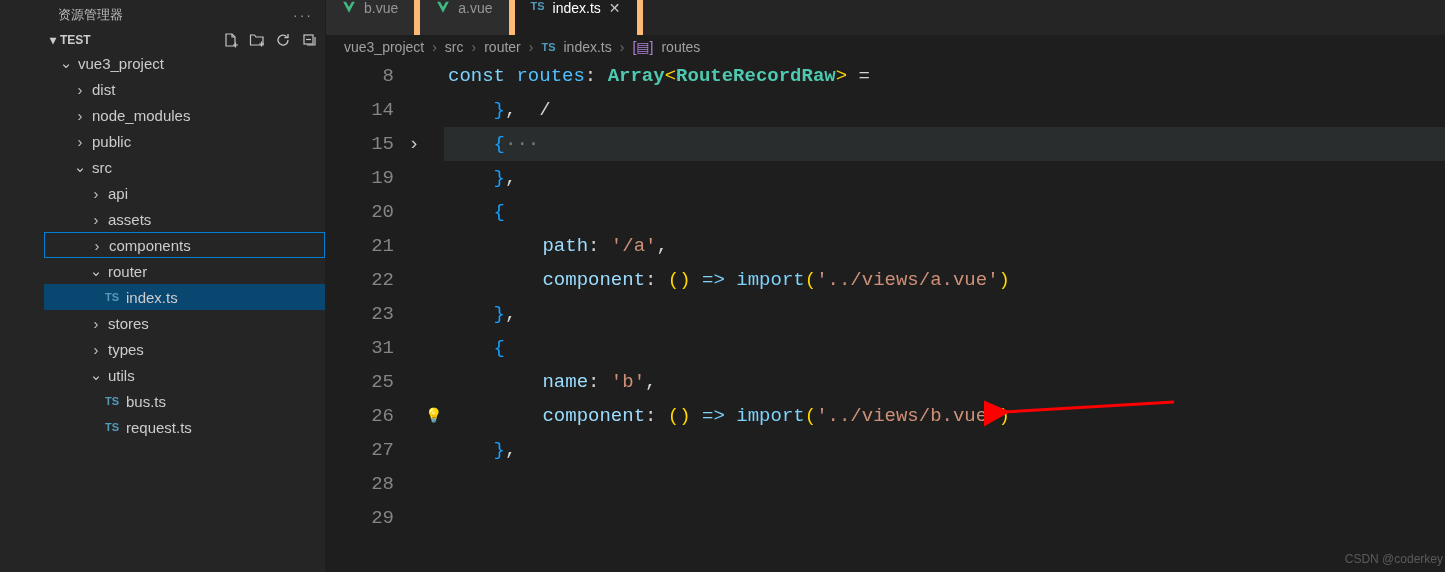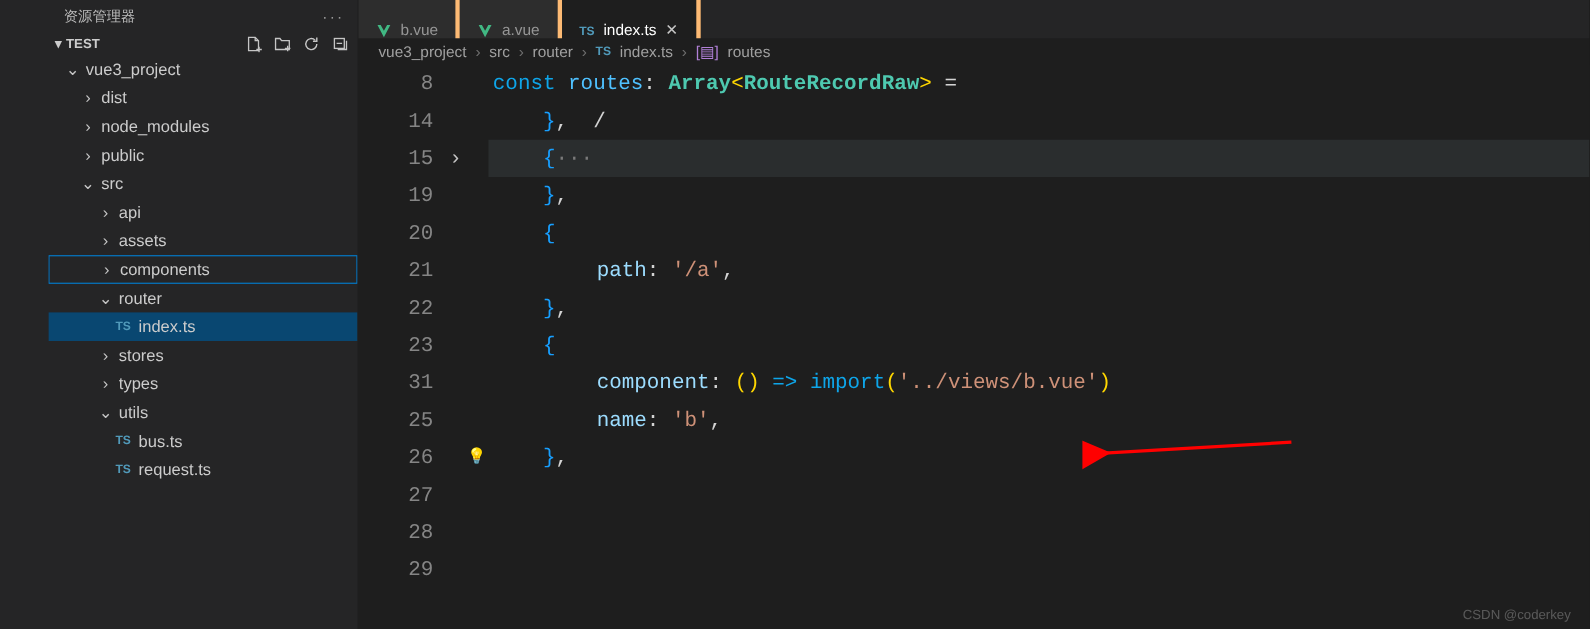--- a/index.html
+++ b/index.html
@@ -71,26 +71,26 @@
   flex-direction: column;
   background: #1e1e1e;
 }
 .tabs {
   display: flex;
   height: 35px;
   background: #252526;
 }
 .tab {
   display: flex;
-  align-items: flex-end;
+  align-items: flex-start;
   gap: 8px;
   padding: 0 16px;
   background: #2d2d2d;
   color: #969696;
-  border-right: 4px solid #fdba74;
+  border-right: 6px solid #fdba74;
   font-size: 14px;
 }
 .tab.active { background: #1e1e1e; color: #ffffff; }
 .tab .tab-icon { width: 14px; height: 14px; }
 .tab .close { color: #c5c5c5; }
 .vue-green { fill: #41b883; color: #41b883; }
 .breadcrumb {
   display: flex;
   align-items: center;
   gap: 8px;
@@ -116,41 +116,41 @@
   color: #858585;
 }
 .gutter .ln { height: 34px; }
 .fold-col { width: 20px; color: #c5c5c5; }
 .fold-col .ln { height: 34px; display: flex; align-items: center; justify-content: center; }
 .extra-col { width: 20px; }
 .extra-col .ln { height: 34px; display: flex; align-items: center; justify-content: center; }
 .code { flex: 1; position: relative; }
 .code .line { height: 34px; white-space: pre; padding-left: 4px; }
 .code .line.hl { background: #2a2d2e; }
-.kw { color: #0ea5e9; }
+.kw { color: #7dd3fc; }
 .ident { color: #4fc1ff; }
 .type { color: #4ec9b0; font-weight: bold; }
 .str { color: #ce9178; }
 .prop { color: #9cdcfe; margin-left: 26px; }
 .punct { color: #d4d4d4; }
 .paren1 { color: #ffd700; }
 .paren3 { color: #179fff; }
 .fold-dots { color: #7a7a7a; }
 .bulb { color: #ffcc00; font-size: 14px; }
 .arrow {
   position: absolute;
   left: 540px;
   top: 328px;
   width: 200px;
   height: 40px;
   pointer-events: none;
 }
 .watermark {
   position: absolute;
-  right: 17px;
+  right: 2px;
   bottom: 6px;
   color: rgba(200,200,200,0.35);
   font-size: 12px;
 }
 </style>
 </head>
 <body>
 
 <div class="sidebar">
   <div class="sidebar-header">
@@ -333,24 +333,25 @@
         <div class="ln"></div>
         <div class="ln"></div>
     </div>
     <div class="code">
       <div class="line"><span class="kw">const</span> <span class="ident">routes</span><span class="punct">:</span> <span class="type">Array</span><span class="paren1">&lt;</span><span class="type">RouteRecordRaw</span><span class="paren1">&gt;</span> <span class="punct">=</span></div>
       <div class="line">    <span class="paren3">}</span><span class="punct">,</span>  <span class="punct">/</span></div>
       <div class="line hl">    <span class="paren3">{</span><span class="fold-dots">···</span></div>
       <div class="line">    <span class="paren3">}</span><span class="punct">,</span></div>
       <div class="line">    <span class="paren3">{</span></div>
       <div class="line">      <span class="prop">path</span><span class="punct">:</span> <span class="str">'/a'</span><span class="punct">,</span></div>
+      <div class="line">      <span class="prop">component</span><span class="punct">:</span> <span class="paren1">(</span><span class="paren1">)</span> <span class="kw">=&gt;</span> <span class="kw">import</span><span class="paren1">(</span><span class="str">'../views/a.vue'</span><span class="paren1">)</span></div>
       <div class="line">    <span class="paren3">}</span><span class="punct">,</span></div>
       <div class="line">    <span class="paren3">{</span></div>
+      <div class="line">      <span class="prop">name</span><span class="punct">:</span> <span class="str">'b'</span><span class="punct">,</span></div>
       <div class="line">      <span class="prop">component</span><span class="punct">:</span> <span class="paren1">(</span><span class="paren1">)</span> <span class="kw">=&gt;</span> <span class="kw">import</span><span class="paren1">(</span><span class="str">'../views/b.vue'</span><span class="paren1">)</span></div>
-      <div class="line">      <span class="prop">name</span><span class="punct">:</span> <span class="str">'b'</span><span class="punct">,</span></div>
       <div class="line">    <span class="paren3">}</span><span class="punct">,</span></div>
 
       <svg class="arrow" viewBox="0 0 200 40">
         <defs>
             <marker id="ah" markerWidth="12" markerHeight="10" refX="2" refY="5" orient="auto">
               <polygon points="10,0 0,5 10,10" fill="#ff0000"></polygon>
             </marker>
           </defs>
         <line x1="190" y1="15" x2="20" y2="25" stroke="#ff0000" stroke-width="3" marker-end="url(#ah)"></line>
       </svg>

